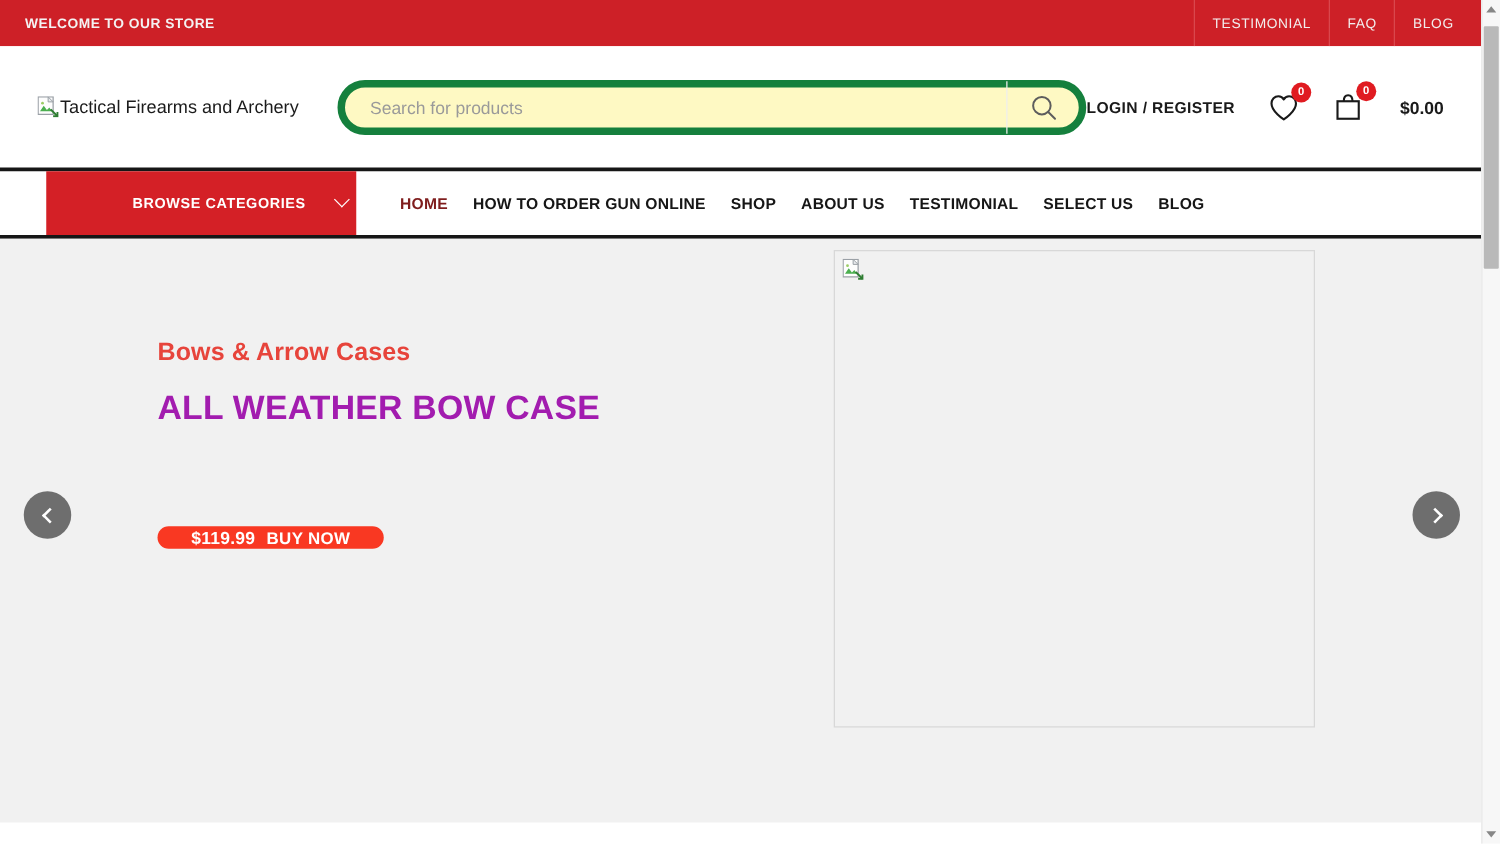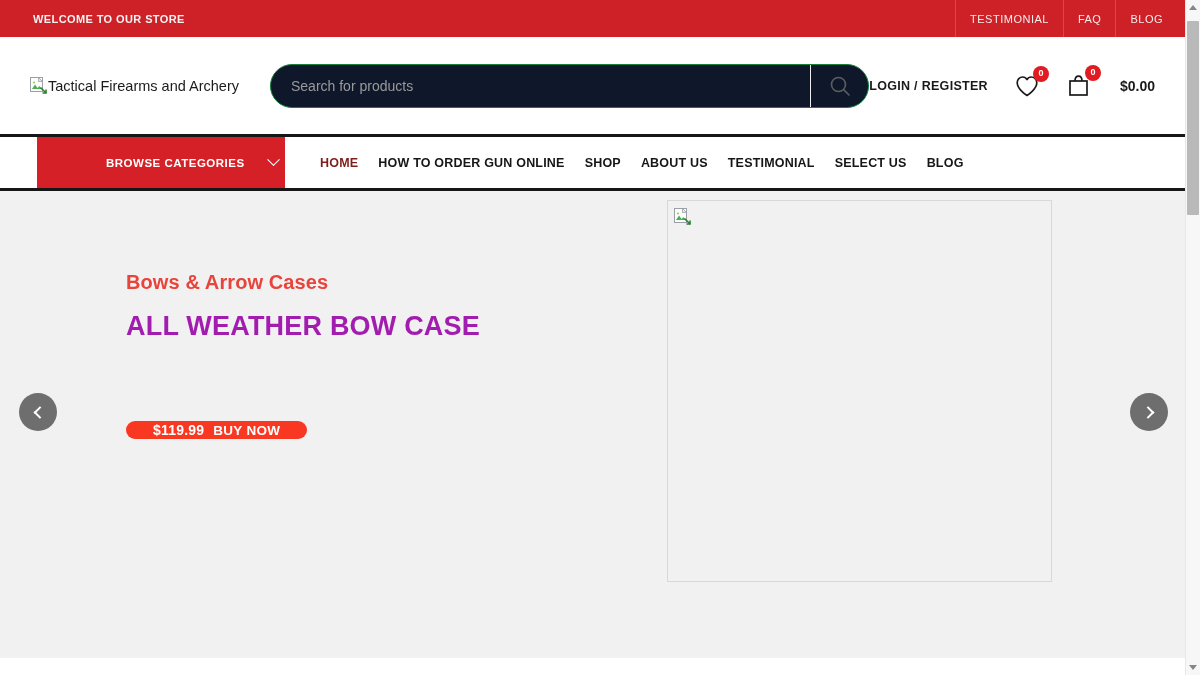--- a/index.html
+++ b/index.html
@@ -18,21 +18,21 @@
   }
 
   
   .topbar {
     height:37px; background:#cd2027; color:#ffffff;
     display:flex; align-items:center; justify-content:space-between;
     position:relative;
   }
   .topbar-left {
     font-size:11px; font-weight:bold; letter-spacing:.4px;
-    padding-left:33px; color:#f4f2f2;
+    padding-left:20px; color:#f4f2f2;
   }
   .topbar-right { display:flex; align-items:stretch; height:37px; }
   .topbar-link {
     font-size:11px; font-weight:normal; letter-spacing:.5px;
     color:#f2eded; display:flex; align-items:center;
     padding:0 14px; border-left:1px solid #d9474d;
     cursor:pointer;
   }
   .topbar-link:last-child { padding-right:22px; }
 
@@ -48,21 +48,21 @@
   }
   .broken-img svg { display:block; }
   .logo-alt {
     font-size:14.5px; color:#1b1b1b; white-space:nowrap;
     font-family:"Liberation Sans", sans-serif;
   }
 
   
   .searchbar {
     display:flex; align-items:center; height:44px; width:644px;
-    border:1px solid #15803d; border-radius:30px; background:#0f172a;
+    border:6px solid #15803d; border-radius:30px; background:#fef9c3;
     margin-left:31px;
   }
   .search-input {
     flex:1; height:42px; border:none; outline:none; background:transparent;
     padding:0 20px; font-size:14px; color:#777; border-radius:30px 0 0 30px;
     font-family:"Liberation Sans", sans-serif;
   }
   .search-input::placeholder { color:#9a9a9a; }
   .search-cat {
     display:flex; align-items:center; gap:10px; height:42px;

